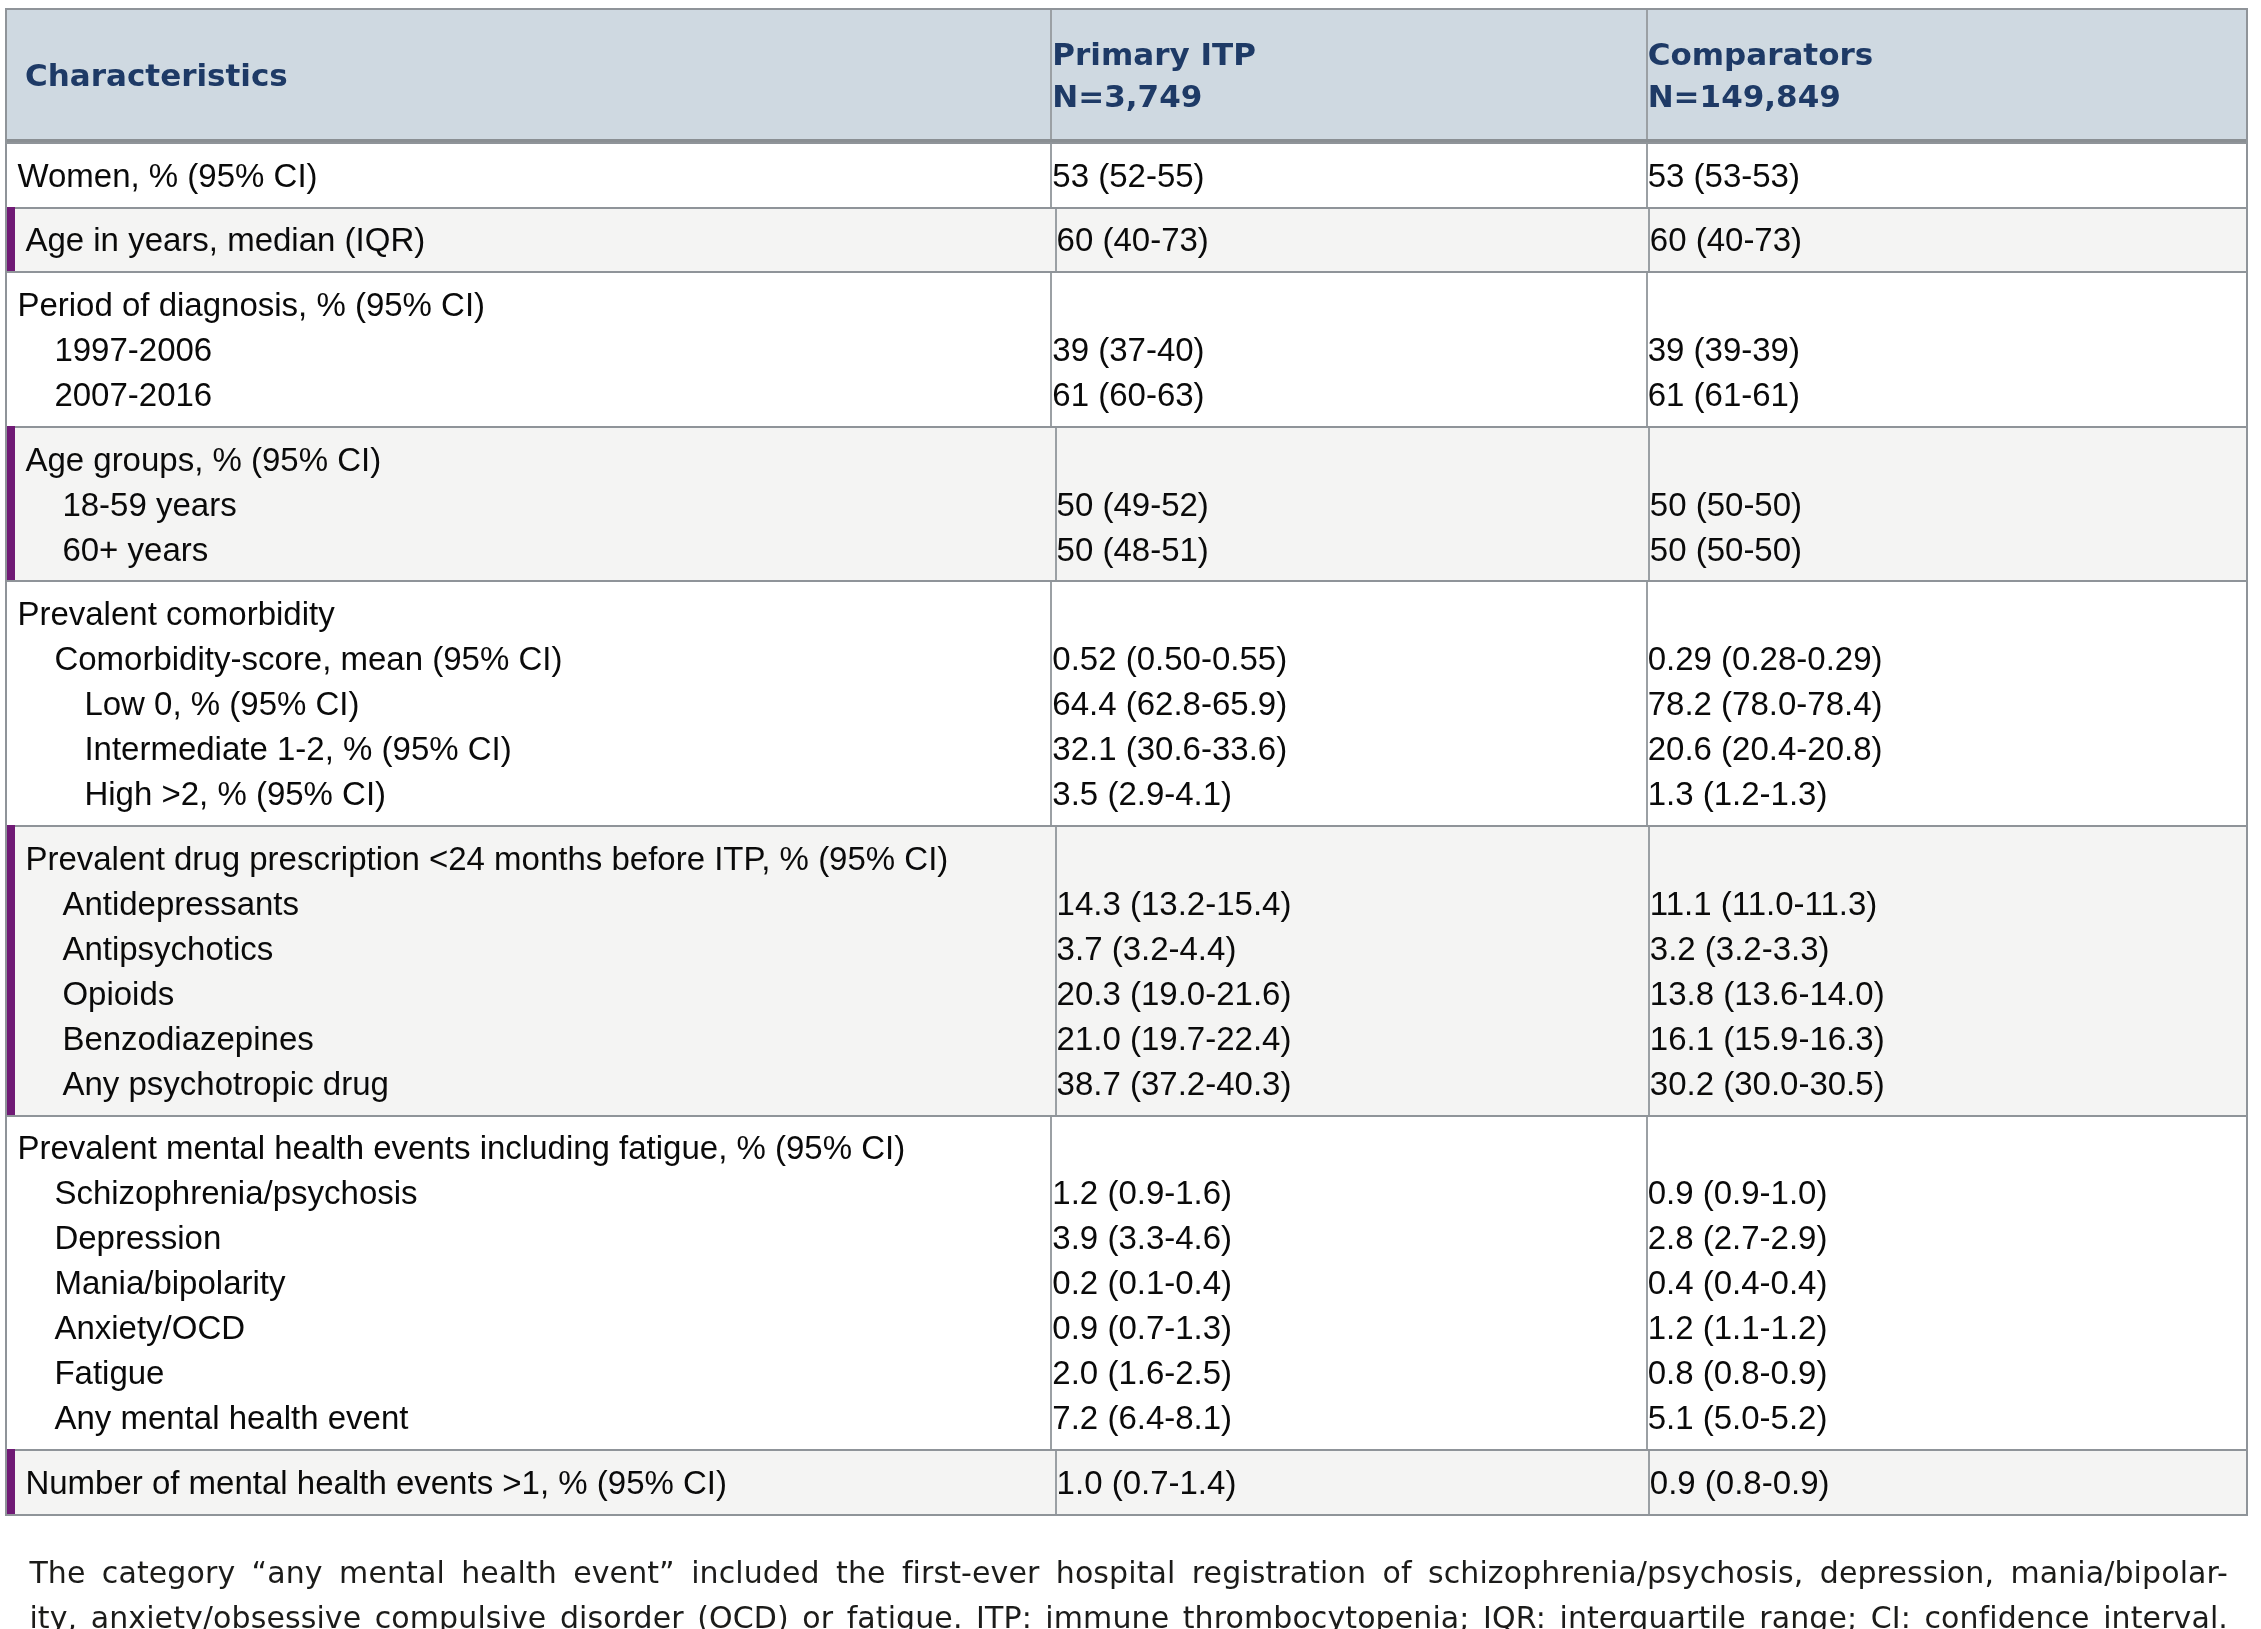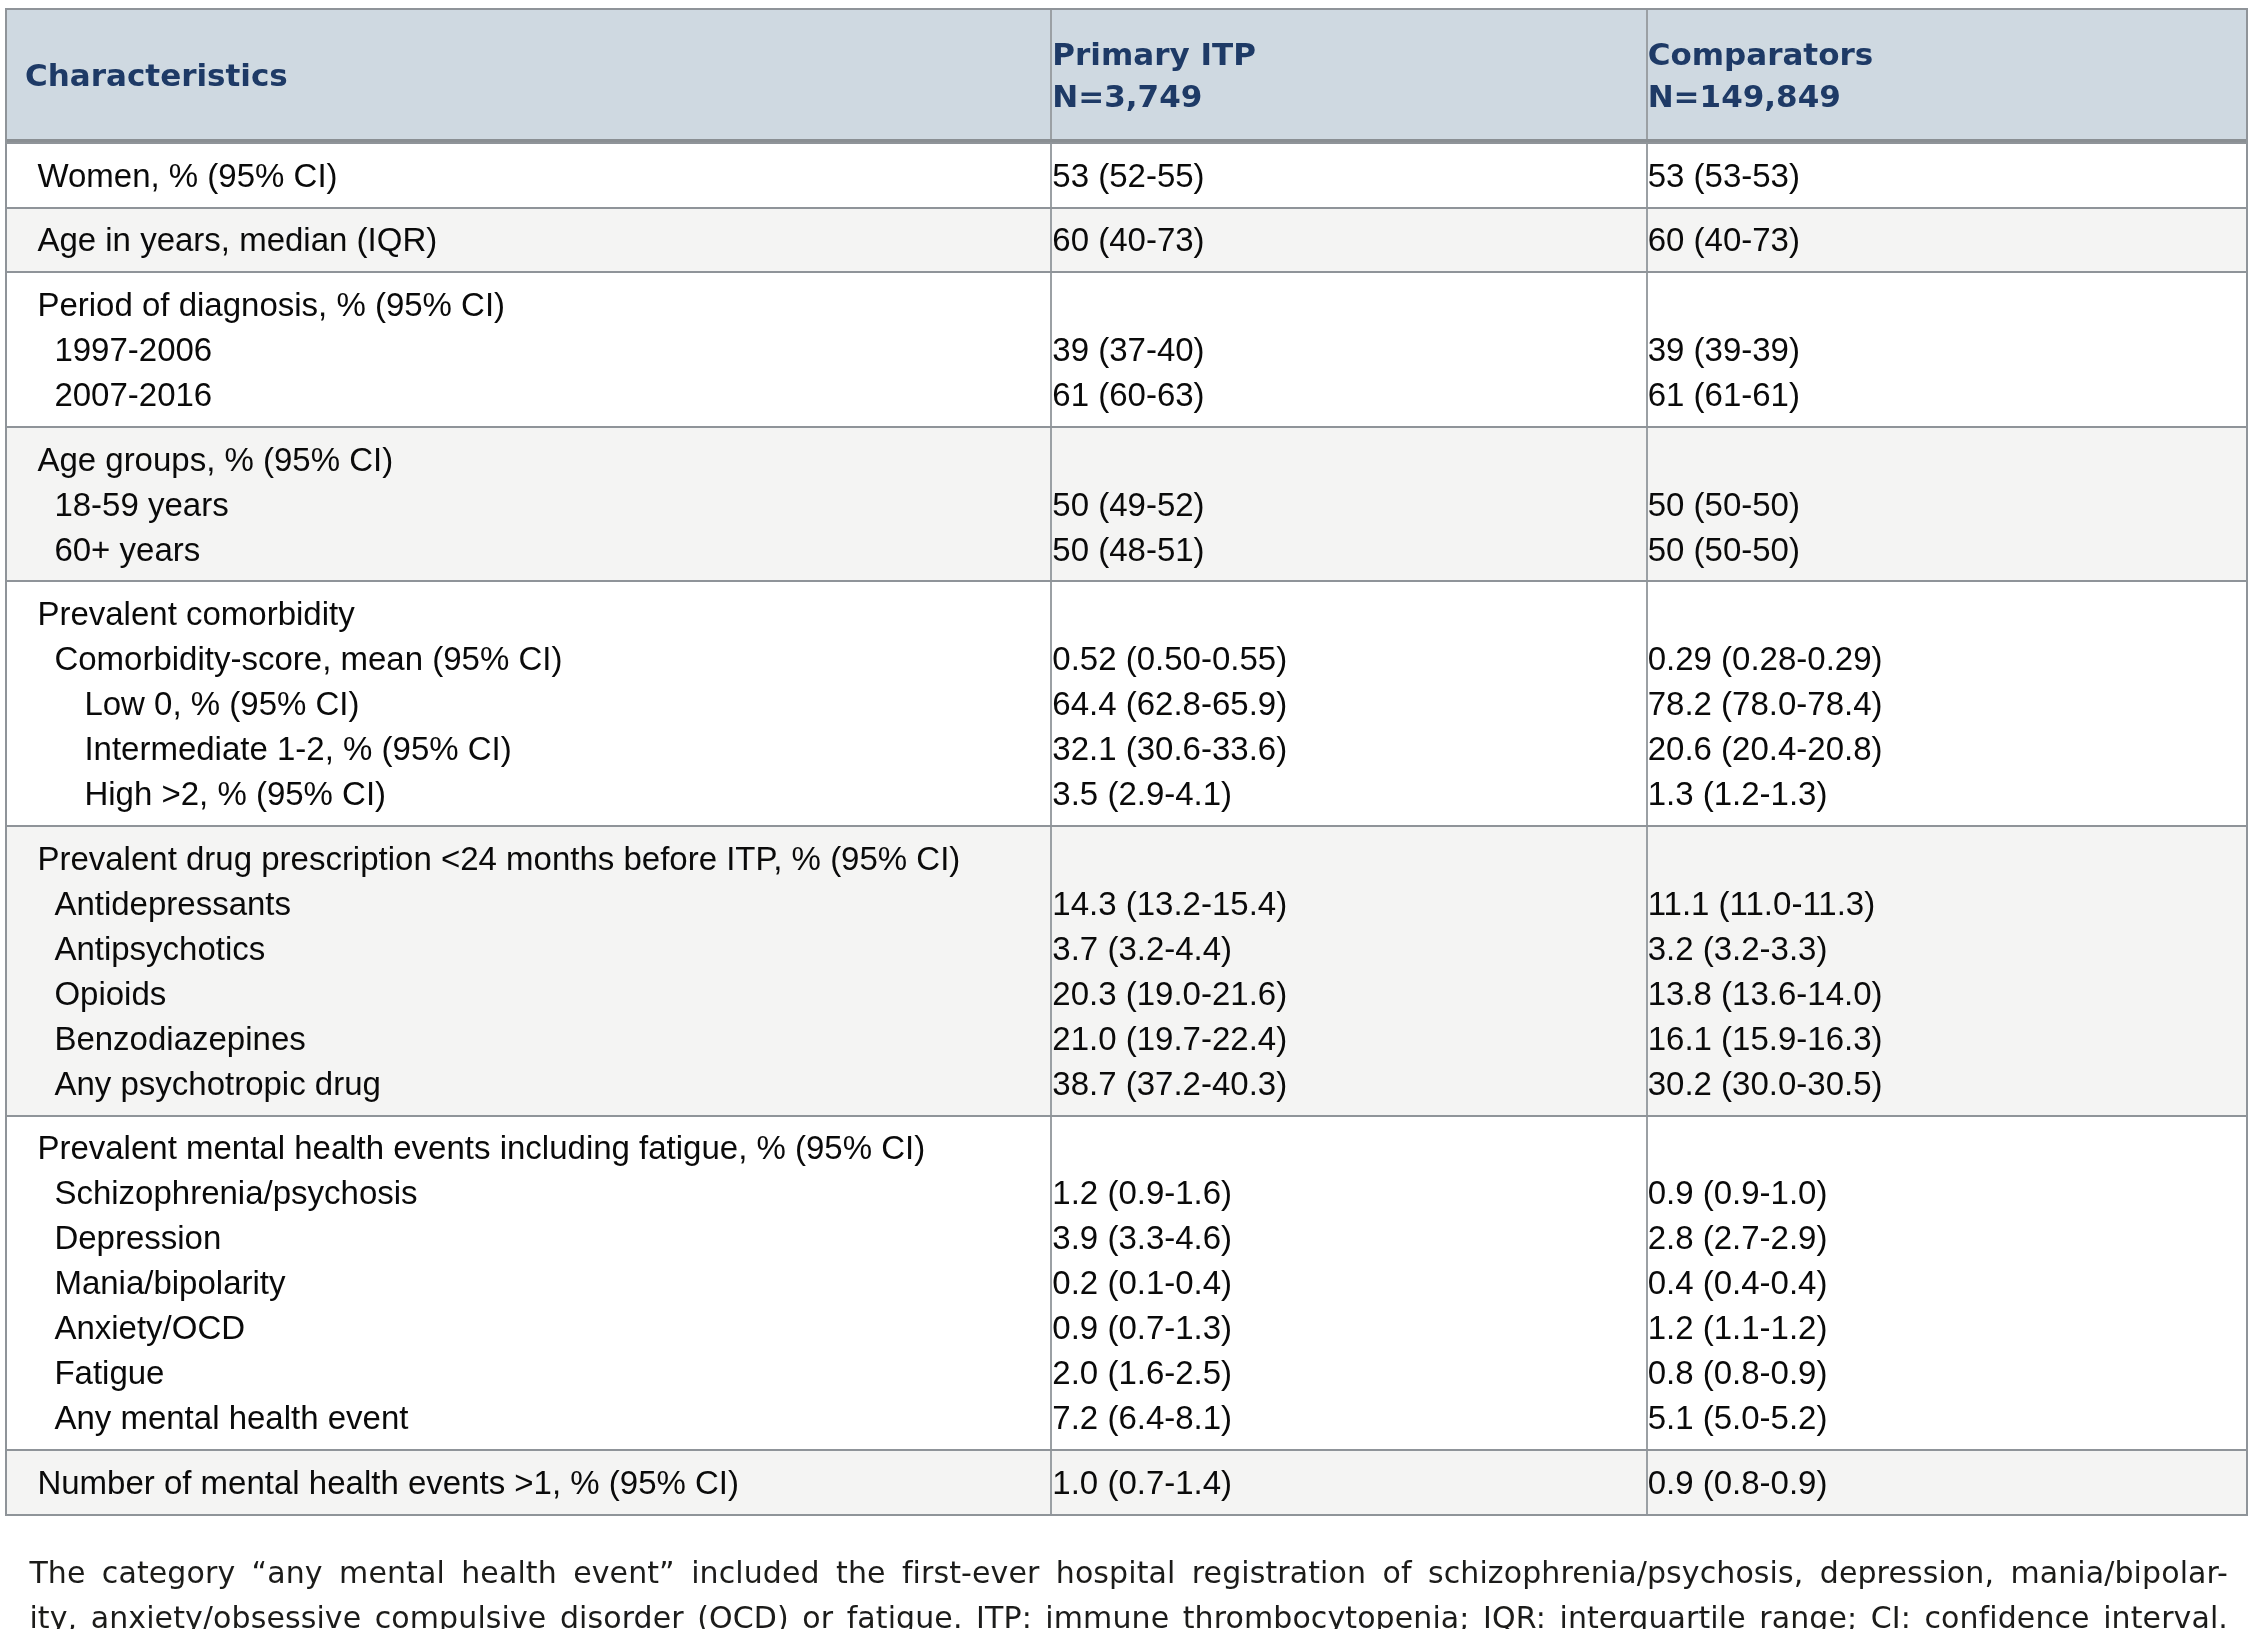--- a/index.html
+++ b/index.html
@@ -44,31 +44,31 @@
   .th.left   { align-items: flex-start; padding-left: 17.6px; }
   .th.center { align-items: flex-start; text-align: center; }
   .th + .th  { border-left: 2px solid #9ba0a4; }
 
   .group {
     display: grid;
     grid-template-columns: 46.6% 26.6% 1fr;
     border-top: 2.7px solid var(--border, #8f9499);
   }
   .group.white { background: #ffffff; }
-  .group.gray  { background: var(--row-alt-bg, #f4f4f3); }
+  .group.gray  { background: var(--row-alt-bg, #f4f4f3); margin-left: 8px; }
   .gcol { padding: 8.8px 0; min-width: 0; }
   .gcol + .gcol { border-left: 2px solid #9ba0a4; }
   .line {
     height: 45px;
     line-height: 45px;
     font-size: 33px;
     color: #0a0a0a;
     white-space: nowrap;
   }
-  .line.lab.ind0 { padding-left: 30px; }
+  .line.lab.ind0 { padding-left: 10px; }
   .line.lab.ind1 { padding-left: 47px; }
   .line.lab.ind2 { padding-left: 77px; }
   .line.val { }
 
   .footnote {
     position: absolute;
     left: 5.4px;
     right: 33px;
     top: 1550px;
     font-family: "DejaVu Sans", sans-serif;

